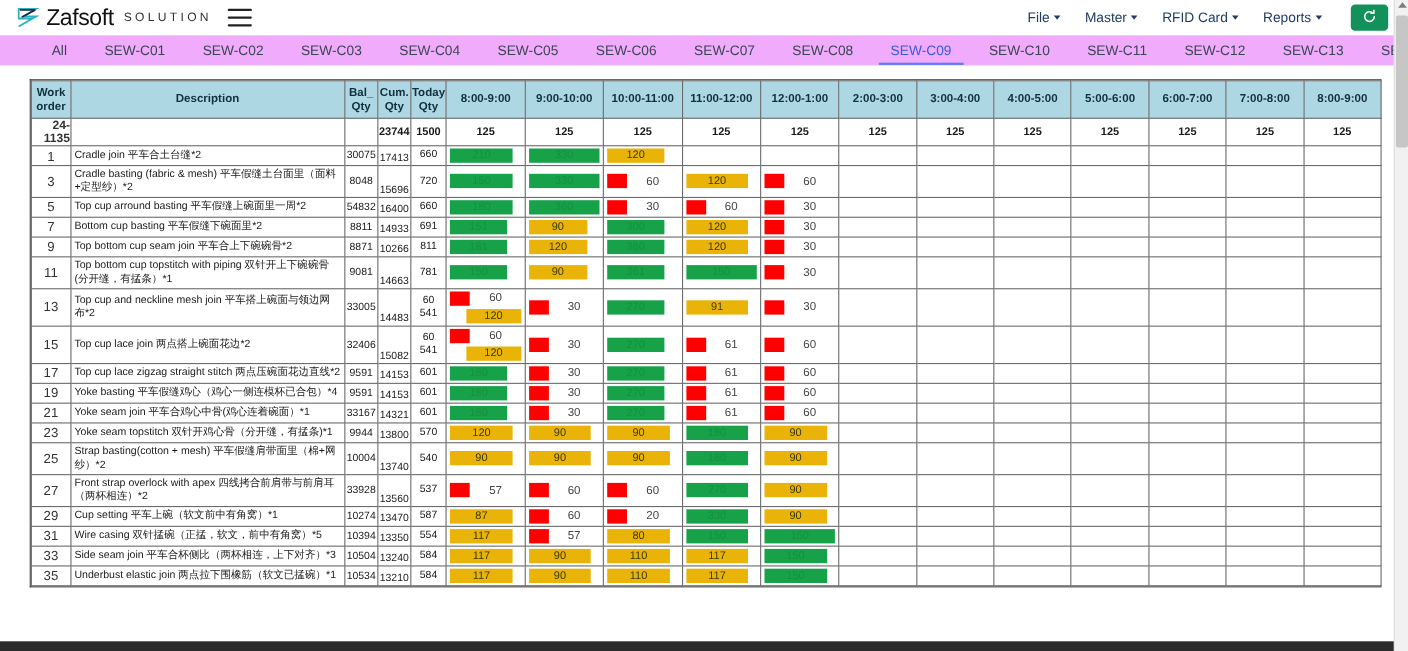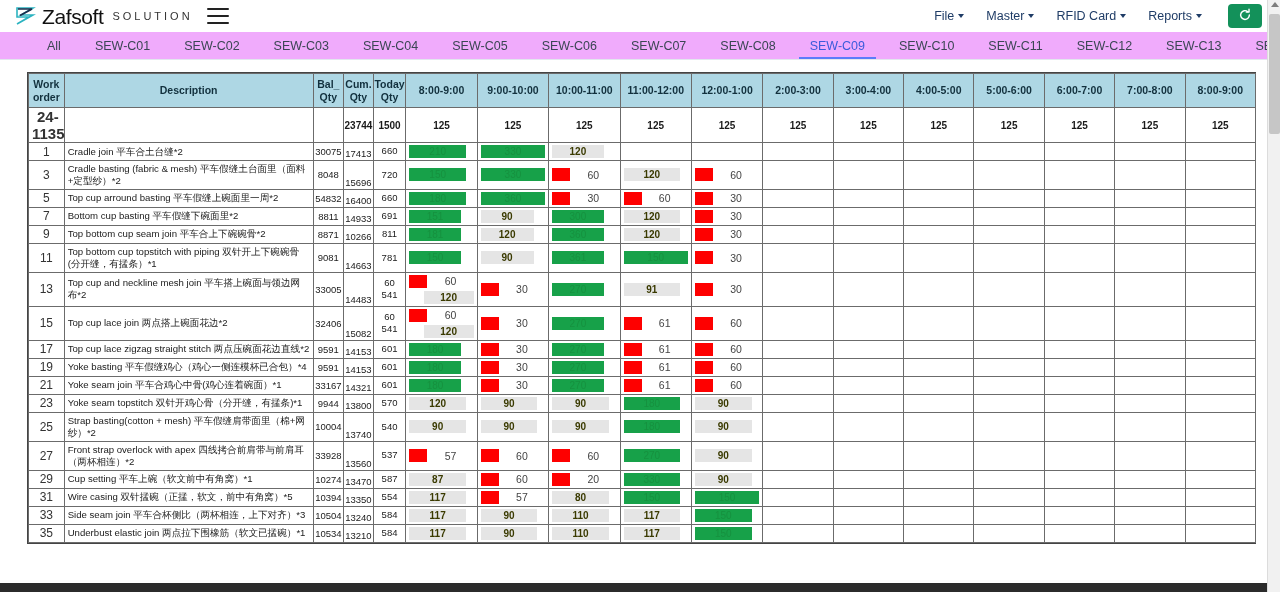--- a/index.html
+++ b/index.html
@@ -106,40 +106,40 @@
     font-size: 10.5px;
     font-weight: bold;
     text-align: center;
     line-height: 1.15;
     color: #12303d;
   }
   tr.target-row td {
     height: 18px; text-align: center; font-weight: bold; font-size: 10px;
     background: #fff;
   }
-  tr.target-row td.wo { text-align: center; padding-left: 3px; font-size: 15px; }
+  tr.target-row td.wo { text-align: right; padding-left: 3px; font-size: 11px; }
 
   td.wo { text-align: center; font-size: 12px; color: #333; }
   td.desc { text-align: left; padding: 2px 3px; font-size: 9.6px; line-height: 1.25; }
   td.bal { text-align: center; font-size: 9.5px; vertical-align: middle; }
   td.cum { text-align: center; font-size: 9.5px; vertical-align: bottom; padding-bottom: 1px; }
   td.today { text-align: center; font-size: 9.5px; }
   td.today .tl { display: block; line-height: 1.35; }
 
   td.hr { padding: 2px 3px; vertical-align: middle; }
 
   .cellstack { display: flex; flex-direction: column; gap: 3px; }
   .cellrow { display: flex; align-items: center; height: 13px; }
 
   .bar {
     height: 13px; display: flex; align-items: center; justify-content: center;
     font-size: 10px; color: #2f2f2f; font-weight: normal;
   }
   .bar.green { background: #17a149; color: #16913f; }
-  .bar.yellow { background: #e5e5e5; color: #3a3a00; font-weight: bold; }
+  .bar.yellow { background: #eab308; color: #3a3a00; }
   .sq {
     width: 18px; height: 13px; background: #fe0000; flex: none;
   }
   .plainval {
     flex: 1; text-align: center; font-size: 10.5px; color: #444;
   }
 
   
   .vscroll {
     position: absolute; right: 0; top: 0; width: 13px; height: 592px;

